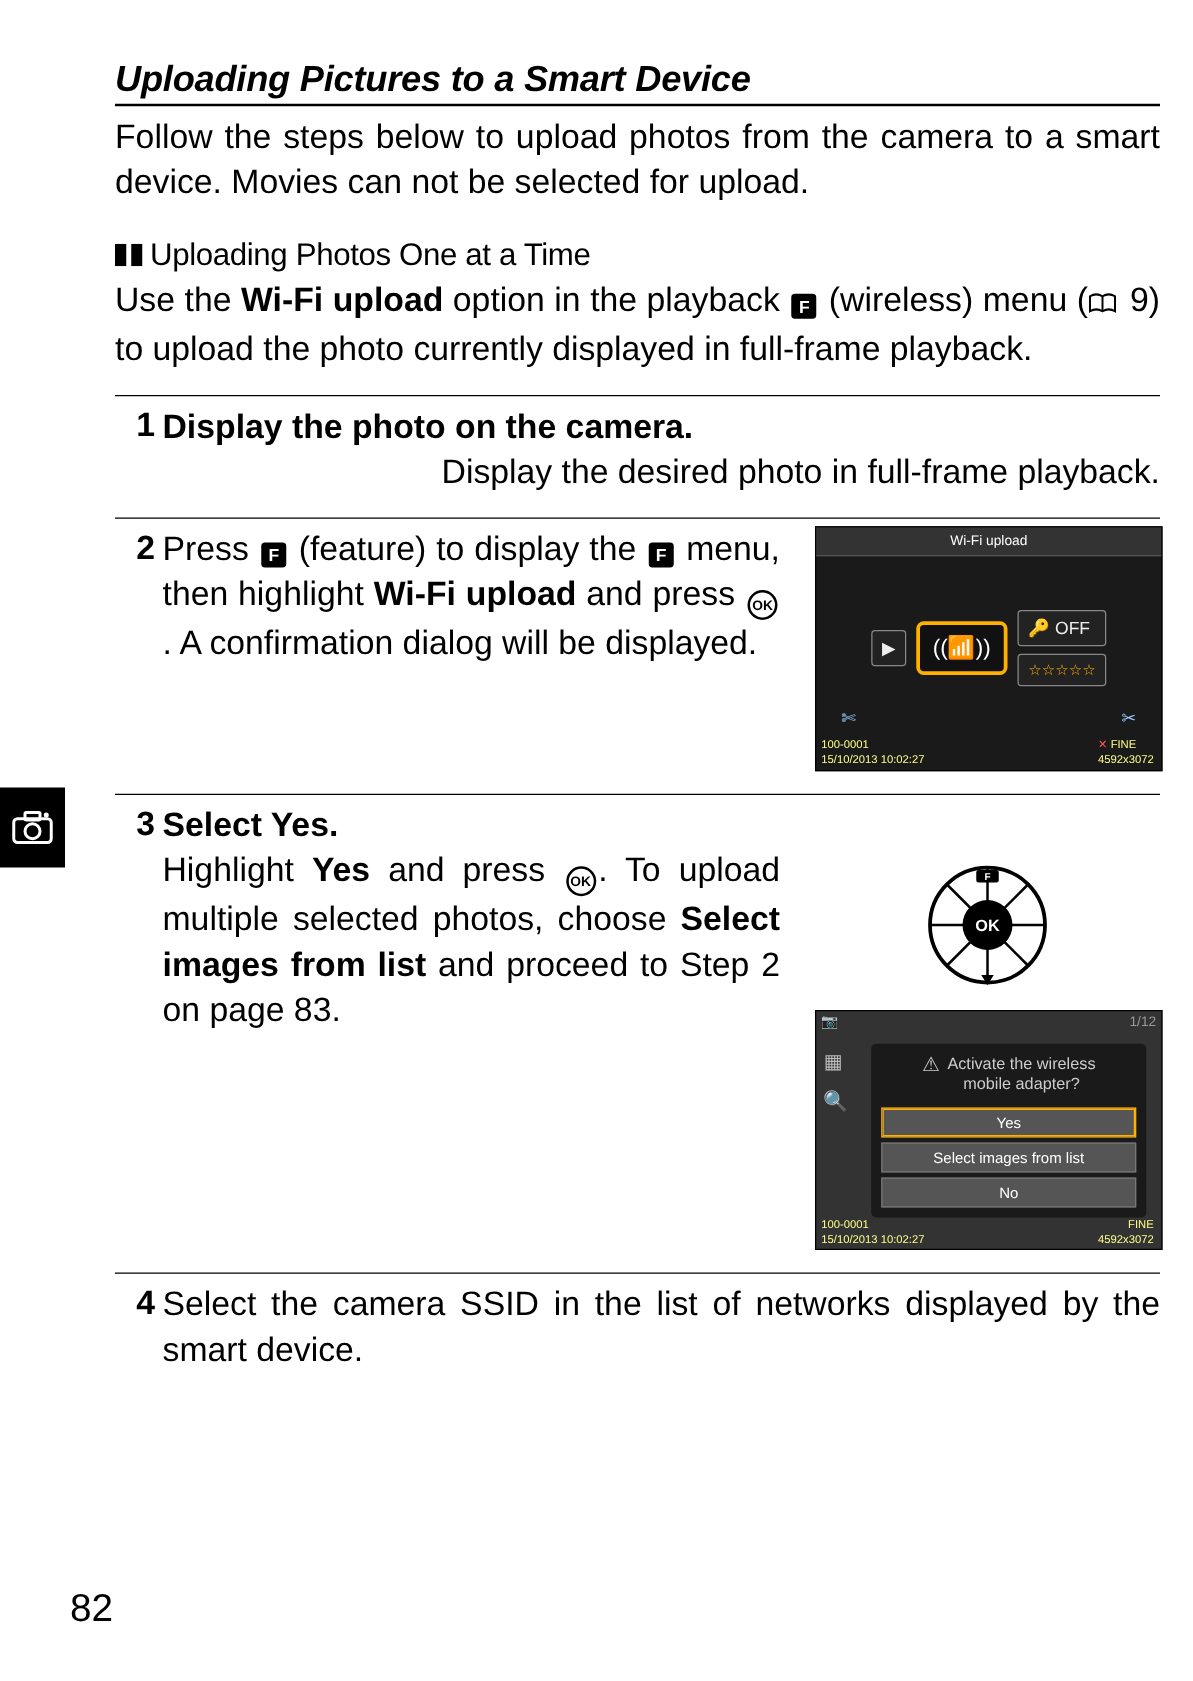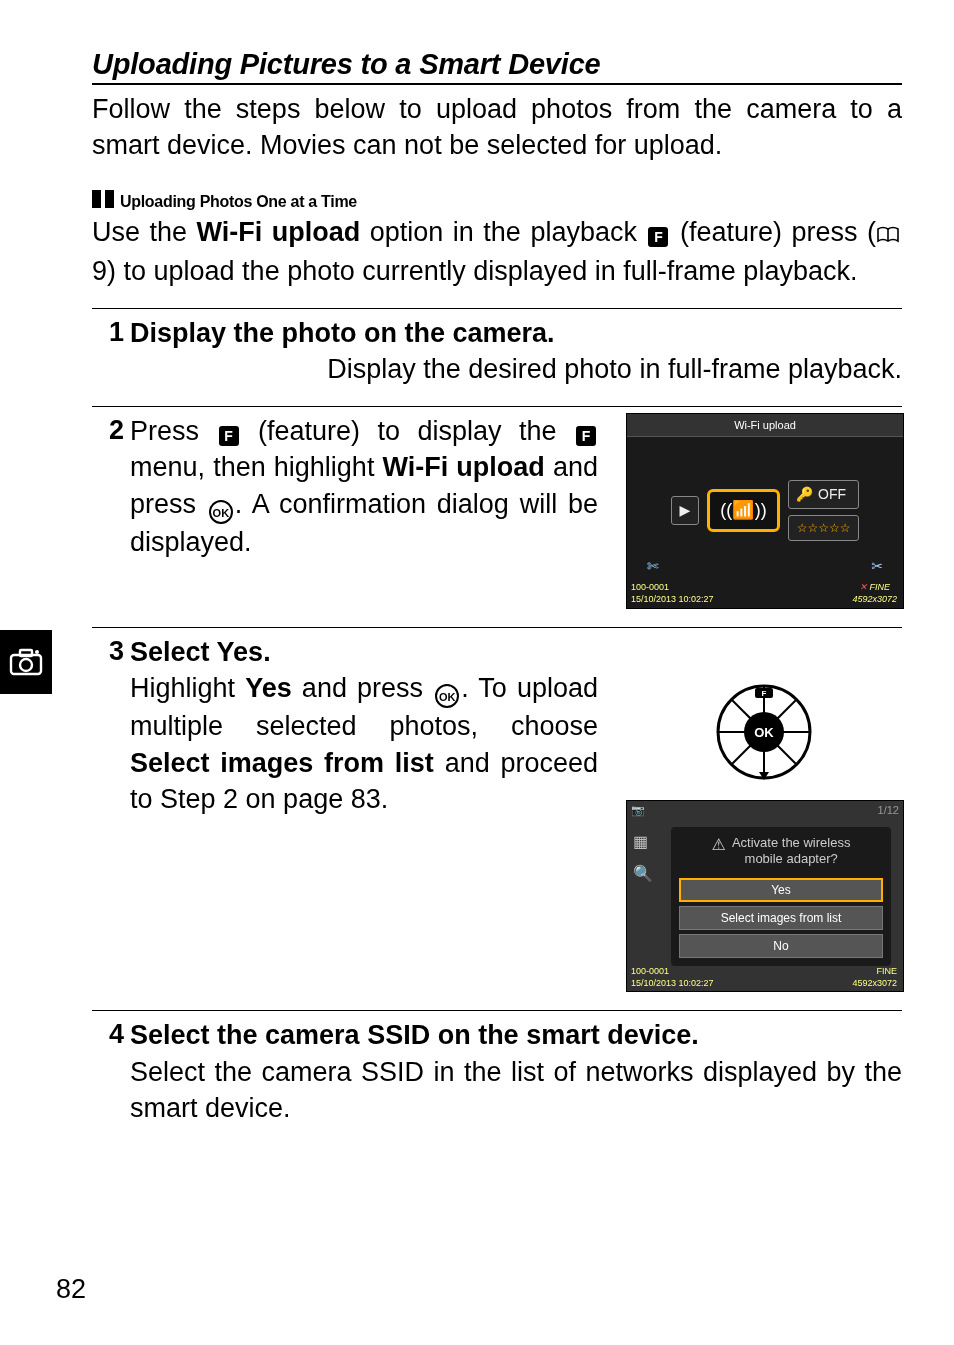--- a/index.html
+++ b/index.html
@@ -4,21 +4,21 @@
 <style>
   body {
     margin: 0;
     padding: 0;
     background: #fff;
     font-family: "Segoe UI", "Helvetica Neue", Arial, sans-serif;
     color: #000;
     width: 954px;
   }
   .page {
-    padding: 48px 52px 30px 92px;
+    padding: 48px 26px 30px 92px;
     box-sizing: border-box;
     position: relative;
     min-height: 1345px;
     border-radius: 14px;
   }
   .heading {
     font-size: 29px;
     font-weight: 700;
     font-style: italic;
     margin-bottom: 2px;
@@ -29,22 +29,22 @@
     border-top: 2.5px solid #000;
     margin: 2px 0 6px 0;
   }
   .body-text {
     font-size: 27px;
     line-height: 1.35;
     text-align: justify;
     margin: 0 0 26px 0;
   }
   .sub-heading {
-    font-size: 16px;
-    font-weight: 700;
+    font-size: 25px;
+    font-weight: 400;
     font-family: "Segoe UI Semibold", "Helvetica Neue", Arial, sans-serif;
     margin: 0 0 2px 0;
     letter-spacing: -0.3px;
   }
   .sub-heading .marker2 {
     display:inline-block;
     vertical-align:-1px;
     margin-right:6px;
   }
   .step {
@@ -126,21 +126,21 @@
     height: 64px;
     background: #000;
     display:flex;
     align-items:center;
     justify-content:center;
   }
   .page-num {
     position: absolute;
     left: 56px;
     bottom: 40px;
-    font-size: 27px;
+    font-size: 31px;
   }
   
   .cam-lcd {
     width: 276px;
     height: 194px;
     background: #1a1a1a;
     border:1px solid #000;
     position: relative;
     font-family: Arial, sans-serif;
   }
@@ -269,21 +269,21 @@
 
   <div class="sub-heading">
     <span class="marker2">
       <svg width="22" height="18">
           <rect x="0" y="0" width="9" height="18" fill="#000"></rect>
           <rect x="13" y="0" width="9" height="18" fill="#000"></rect>
         </svg>
     </span><span>Uploading Photos One at a Time</span>
   </div>
   <p class="body-text" style="margin-bottom:6px;">
-    <span>Use the </span><b>Wi-Fi upload</b><span> option in the playback </span><span class="icon-box">F</span><span> (feature) press (</span><span class="icon-book"><svg width="24" height="18" viewBox="0 0 24 18">
+    <span>Use the </span><b>Wi-Fi upload</b><span> option in the playback </span><span class="icon-box">F</span><span> (wireless) menu (</span><span class="icon-book"><svg width="24" height="18" viewBox="0 0 24 18">
           <path d="M2 3 Q7 0 12 3 Q17 0 22 3 V15 Q17 12 12 15 Q7 12 2 15 Z" fill="none" stroke="#000" stroke-width="1.6"></path>
           <line x1="12" y1="3" x2="12" y2="15" stroke="#000" stroke-width="1.6"></line>
         </svg></span><span> 9) to upload the photo currently displayed in full-frame playback.</span>
   </p>
 
   <div class="step">
     <div class="step-row">
       <div class="step-num">1</div>
       <div class="step-body">
         <div class="step-title">Display the photo on the camera.</div>
@@ -308,21 +308,21 @@
                 <div class="cam-wifi-sel">((📶))</div>
                 <div class="cam-right-col">
                   <div class="cam-chip">🔑 <span>OFF</span></div>
                   <div class="cam-chip" style="color:#ffb000;font-size:12px;">☆☆☆☆☆</div>
                 </div>
               </div>
               <div style="position:absolute;bottom:32px;left:20px;color:#9cf;font-size:14px;">✄</div>
               <div style="position:absolute;bottom:32px;right:20px;color:#9cf;font-size:14px;">✂</div>
               <div class="cam-status-line">
                 <span><span>100-0001</span><br><span>15/10/2013 10:02:27</span></span>
-                <span style="text-align:center;color:#f55;font-style:italic;">✕ <span style="color:#ff8;">FINE</span><br><span style="color:#ff8;">4592x3072</span></span>
+                <span style="text-align:left;color:#f55;">✕ <span style="color:#ff8;">FINE</span><br><span style="color:#ff8;">4592x3072</span></span>
               </div>
             </div>
           </div>
         </div>
       </div>
     </div>
   </div>
 
   <div class="step">
     <div class="step-row">
@@ -378,20 +378,19 @@
           </div>
         </div>
       </div>
     </div>
   </div>
 
   <div class="step">
     <div class="step-row">
       <div class="step-num">4</div>
       <div class="step-body">
-        <div class="step-title">Select the camera SSID on the smart device.</div>
         <div style="text-align:justify;">Select the camera SSID in the list of networks displayed by the smart device.</div>
       </div>
     </div>
   </div>
 
   <div class="page-num">82</div>
 </div>
 
 </body></html>

